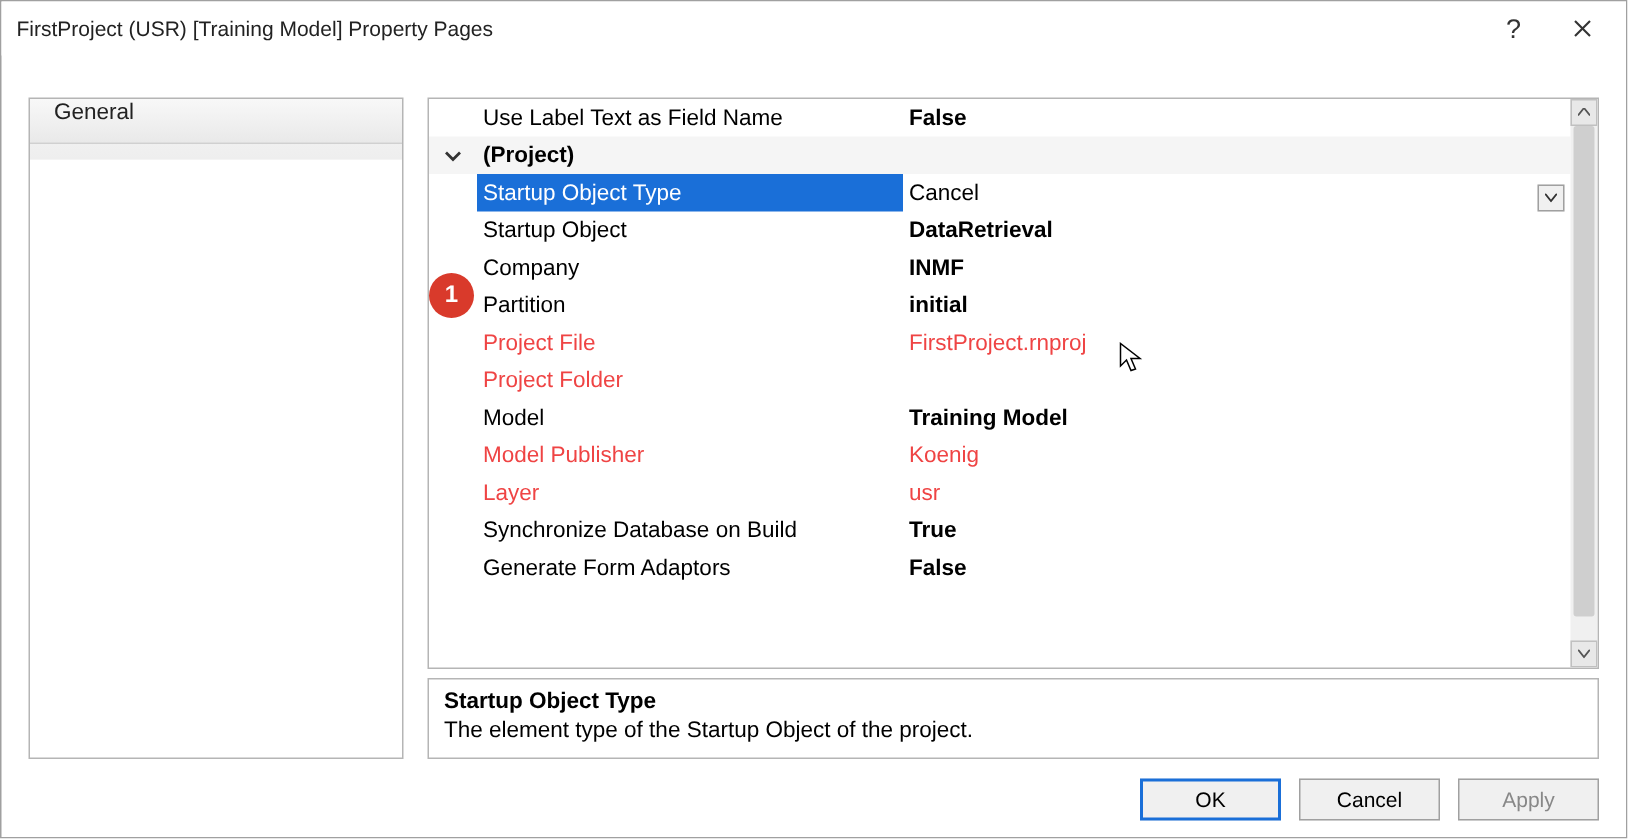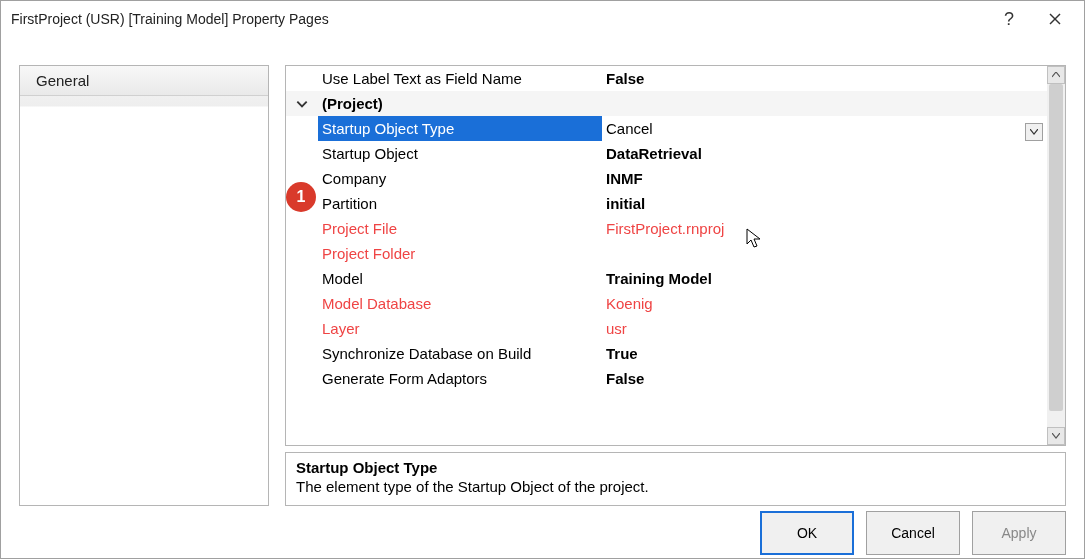--- a/index.html
+++ b/index.html
@@ -4,21 +4,21 @@
 <style>
   * { box-sizing: border-box; margin: 0; padding: 0; font-family: "Segoe UI", Tahoma, sans-serif; }
   body { background: #fff; width: 1085px; height: 559px; overflow: hidden; }
   .window { width: 1085px; height: 559px; border: 1px solid #a0a0a0; background: #fff; display: flex; flex-direction: column; }
   .titlebar { height: 36px; display: flex; align-items: center; padding: 0 6px 0 10px; background: #fff; }
   .titlebar-title { font-size: 14px; color: #222; flex: 1; }
   .titlebar-btn { width: 46px; height: 30px; display: flex; align-items: center; justify-content: center; }
   .titlebar-btn svg { display: block; }
   .body { flex: 1; padding: 28px 18px 10px 18px; display: flex; gap: 16px; }
   .sidebar { width: 250px; border: 1px solid #b5b5b5; background: #f0f0f0; background: linear-gradient(to bottom, #f6f6f6, #eeeeee 40px, #ffffff 41px, #ffffff); }
-  .sidebar-item { height: 30px; padding: 0 16px; font-size: 15px; background: linear-gradient(to bottom, #f8f8f8, #e9e9e9); border-bottom: 1px solid #d0d0d0; display: flex; align-items: center; color: #222; }
+  .sidebar-item { height: 30px; padding: 0 16px; font-size: 15px; background: linear-gradient(to bottom, #f8f8f8, #e9e9e9); border-bottom: 1px solid #d0d0d0; display: flex; color: #222; }
   .sidebar-body { flex: 1; background: #fff; }
   .main { flex: 1; display: flex; flex-direction: column; gap: 6px; position: relative; min-width: 0; }
   .grid { border: 1px solid #b5b5b5; flex: 1; position: relative; overflow: hidden; background: #fff; }
   .grid-inner { position: absolute; inset: 0; overflow: hidden; padding-right: 18px; }
   .row { display: flex; align-items: center; font-size: 15px; line-height: 25px; height: 25px; white-space: nowrap; }
   .row .indent { width: 32px; flex: 0 0 32px; display: flex; align-items: center; justify-content: center; }
   .row .label-cell { width: 284px; flex: 0 0 284px; padding-left: 4px; overflow: hidden; text-overflow: ellipsis; }
   .row .value-cell { flex: 1; padding-left: 4px; overflow: hidden; text-overflow: ellipsis; }
   .row.group { font-weight: 600; background: #f5f5f5; }
   .row.group .label-cell { flex: 1; }
@@ -28,21 +28,21 @@
   .group .chev { width: 14px; height: 14px; }
   .dd-arrow { position: absolute; right: 22px; top: 57px; width: 18px; height: 18px; border: 1px solid #a0a0a0; background: #f0f0f0; display: flex; align-items: center; justify-content: center; }
   .scroll-track { position: absolute; right: 0; top: 0; bottom: 0; width: 18px; background: #f0f0f0; }
   .scroll-btn { width: 18px; height: 18px; background: #e8e8e8; border: 1px solid #c0c0c0; display: flex; align-items: center; justify-content: center; position: absolute; }
   .scroll-up { top: 0; }
   .scroll-down { bottom: 0; }
   .scroll-thumb { position: absolute; top: 18px; bottom: 34px; left: 2px; right: 2px; background: #cfcfcf; border-radius: 2px; }
   .desc { border: 1px solid #b5b5b5; padding: 6px 10px 10px 10px; font-size: 15px; }
   .desc .desc-title { font-weight: 600; margin-bottom: 2px; }
   .buttons { height: 42px; display: flex; justify-content: flex-end; align-items: center; gap: 12px; padding: 0 18px 8px 0; }
-  .btn { width: 94px; height: 44px; font-size: 14px; background: #f0f0f0; border: 1px solid #a0a0a0; display: flex; align-items: center; justify-content: center; }
+  .btn { width: 94px; height: 28px; font-size: 14px; background: #f0f0f0; border: 1px solid #a0a0a0; display: flex; align-items: center; justify-content: center; }
   .btn.default { border: 2px solid #1a6fd8; }
   .btn.disabled { color: #888; }
   .callout { position: absolute; width: 30px; height: 30px; border-radius: 50%; background: #d93a2b; color: #fff; font-weight: 600; font-size: 16px; display: flex; align-items: center; justify-content: center; left: 286px; top: 182px; z-index: 50; }
   .cursor { position: absolute; left: 746px; top: 228px; z-index: 60; }
 </style>
 </head>
 <body>
 
 <div class="window">
 
@@ -113,21 +113,21 @@
               <div class="indent"></div>
               <div class="label-cell">Project Folder</div>
             </div>
             <div class="row">
               <div class="indent"></div>
               <div class="label-cell">Model</div>
               <div class="value-cell" style="font-weight: 600;">Training Model</div>
             </div>
             <div class="row readonly">
               <div class="indent"></div>
-              <div class="label-cell">Model Database</div>
+              <div class="label-cell">Model Publisher</div>
               <div class="value-cell">Koenig</div>
             </div>
             <div class="row readonly">
               <div class="indent"></div>
               <div class="label-cell">Layer</div>
               <div class="value-cell">usr</div>
             </div>
             <div class="row">
               <div class="indent"></div>
               <div class="label-cell">Synchronize Database on Build</div>

